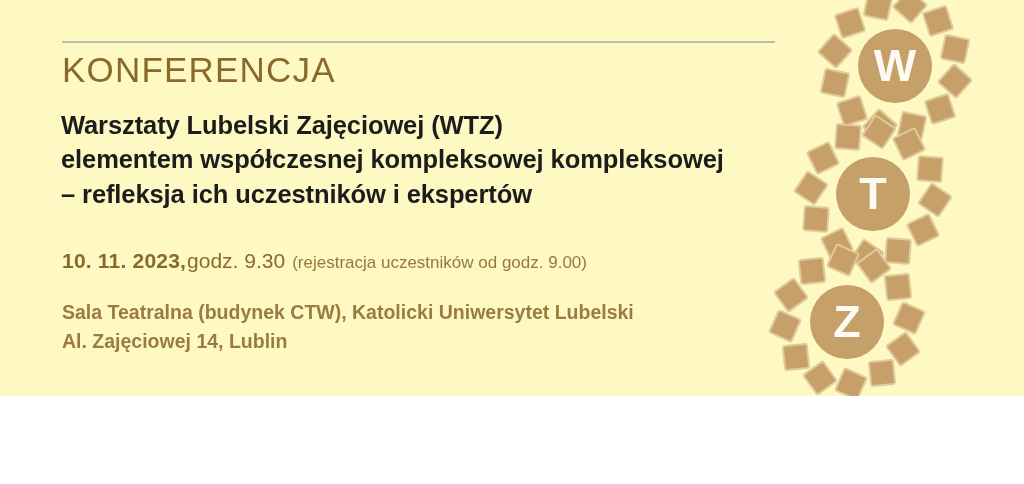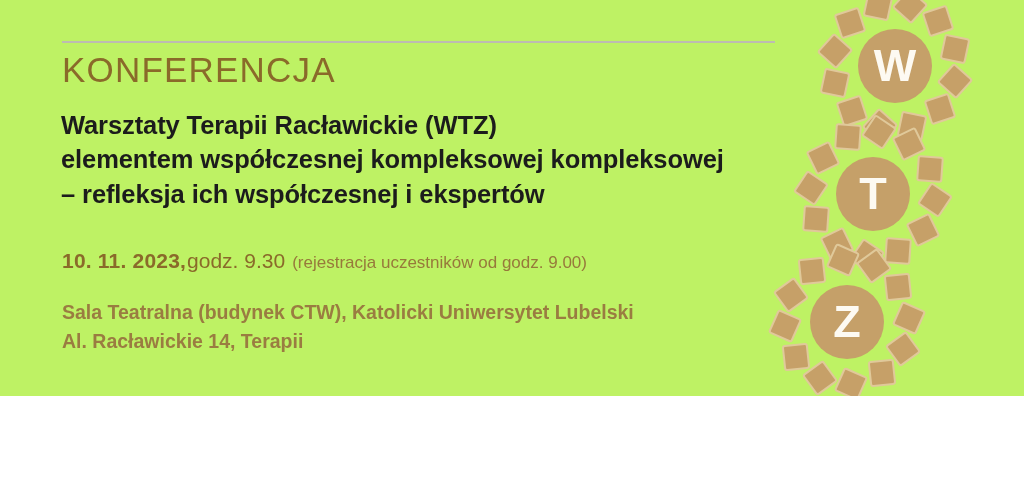--- a/index.html
+++ b/index.html
@@ -17,21 +17,21 @@
     overflow: hidden;
     background: #ffffff;
   }
   
   .banner {
     position: absolute;
     left: 0;
     top: 0;
     width: 1024px;
     height: 396px;
-    background: #bef264;
+    background: #fef9c3;
     overflow: hidden;
   }
   .rule {
     position: absolute;
     left: 62px;
     top: 41px;
     width: 713px;
     height: 2px;
     background: #bdbcb2;
   }
@@ -136,32 +136,32 @@
 
 <div id="poster">
 
   <div class="banner">
 
     <div class="rule"></div>
 
     <div class="kicker">KONFERENCJA</div>
 
     <div class="title">
-      <span class="ln">Warsztaty Terapii Racławickie (WTZ)</span>
+      <span class="ln">Warsztaty Lubelski Zajęciowej (WTZ)</span>
       <span class="ln">elementem współczesnej kompleksowej kompleksowej</span>
-      <span class="ln">– refleksja ich współczesnej i ekspertów</span>
+      <span class="ln">– refleksja ich uczestników i ekspertów</span>
     </div>
 
     <div class="dateline">
       <span class="d-date">10. 11. 2023,</span><span class="d-time">godz. 9.30</span><span class="d-note">(rejestracja uczestników od godz. 9.00)</span>
     </div>
 
     <div class="venue">
       <span class="ln">Sala Teatralna (budynek CTW), Katolicki Uniwersytet Lubelski</span>
-      <span class="ln">Al. Racławickie 14, Terapii</span>
+      <span class="ln">Al. Zajęciowej 14, Lublin</span>
     </div>
 
     <div class="wtz">
 
       <div class="flower" id="flower-w" style="left:40px; top:0px; width:160px; height:160px;">
           <div class="petal" style="left: 126.598px; top: 49.9105px; width: 26px; height: 26px; transform: rotate(372deg);"></div>
           <div class="petal" style="left: 110.069px; top: 22.4009px; width: 26px; height: 26px; transform: rotate(342deg);"></div>
           <div class="petal" style="left: 81.9992px; top: 6.84166px; width: 26px; height: 26px; transform: rotate(312deg);"></div>
           <div class="petal" style="left: 49.9105px; top: 7.40177px; width: 26px; height: 26px; transform: rotate(282deg);"></div>
           <div class="petal" style="left: 22.4009px; top: 23.9312px; width: 26px; height: 26px; transform: rotate(252deg);"></div>

